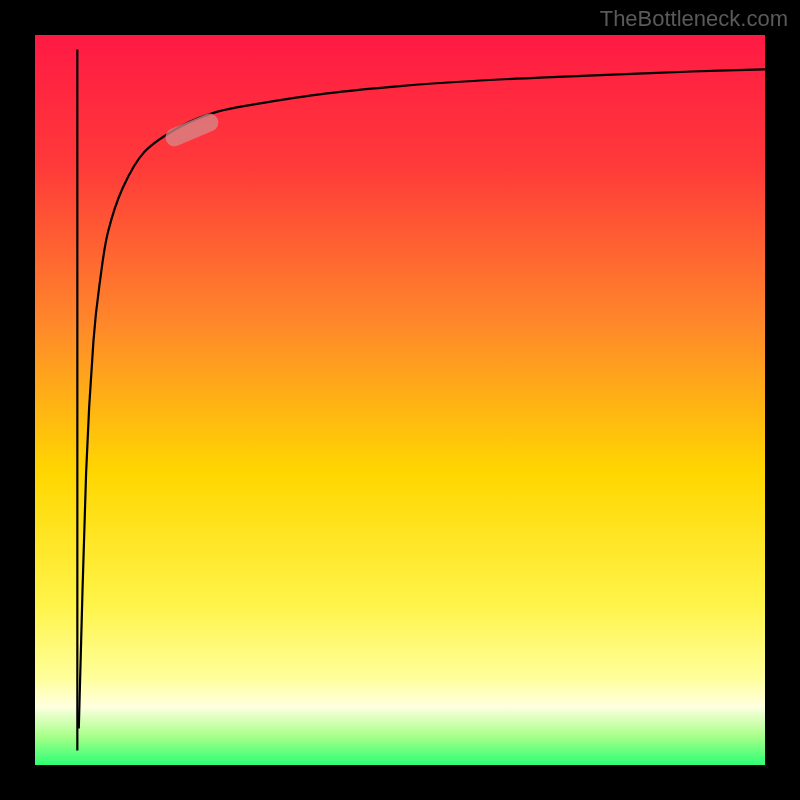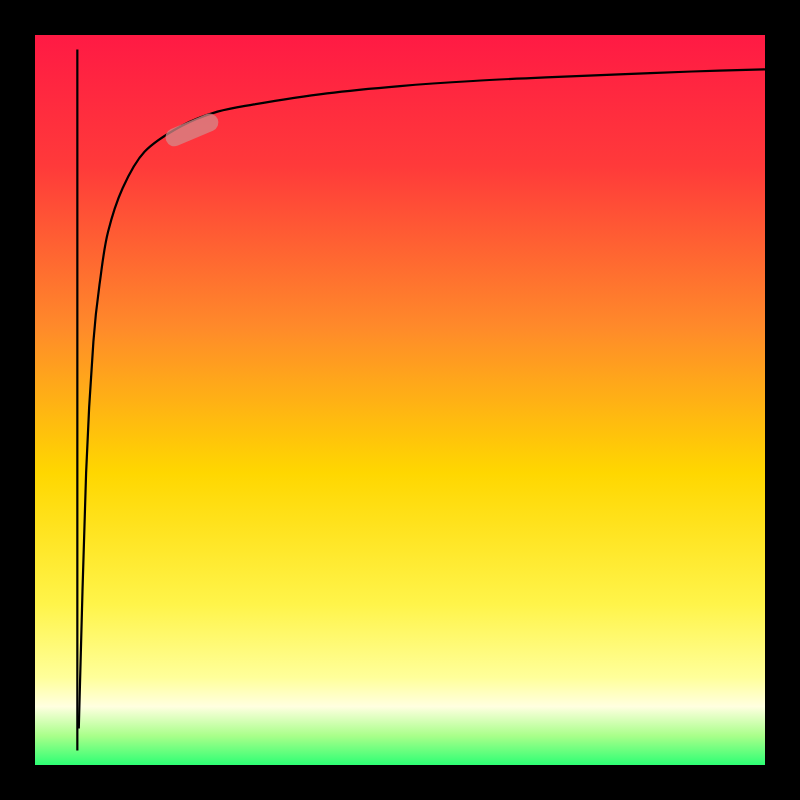--- a/index.html
+++ b/index.html
@@ -25,20 +25,21 @@
   top: 0;
   width: 800px;
   height: 800px;
 }
 </style>
 </head>
 <body>
 
 <div class="chart-container">
 
+  <div class="watermark">TheBottleneck.com</div>
 
   <svg class="plot" viewBox="0 0 800 800">
     <defs>
       <linearGradient id="bg-grad" x1="0" y1="0" x2="0" y2="1">
           <stop offset="0%" stop-color="#ff1a44"></stop>
           <stop offset="18%" stop-color="#ff3a3a"></stop>
           <stop offset="40%" stop-color="#ff8a2a"></stop>
           <stop offset="60%" stop-color="#ffd700"></stop>
           <stop offset="78%" stop-color="#fff44a"></stop>
           <stop offset="88%" stop-color="#ffff9a"></stop>

